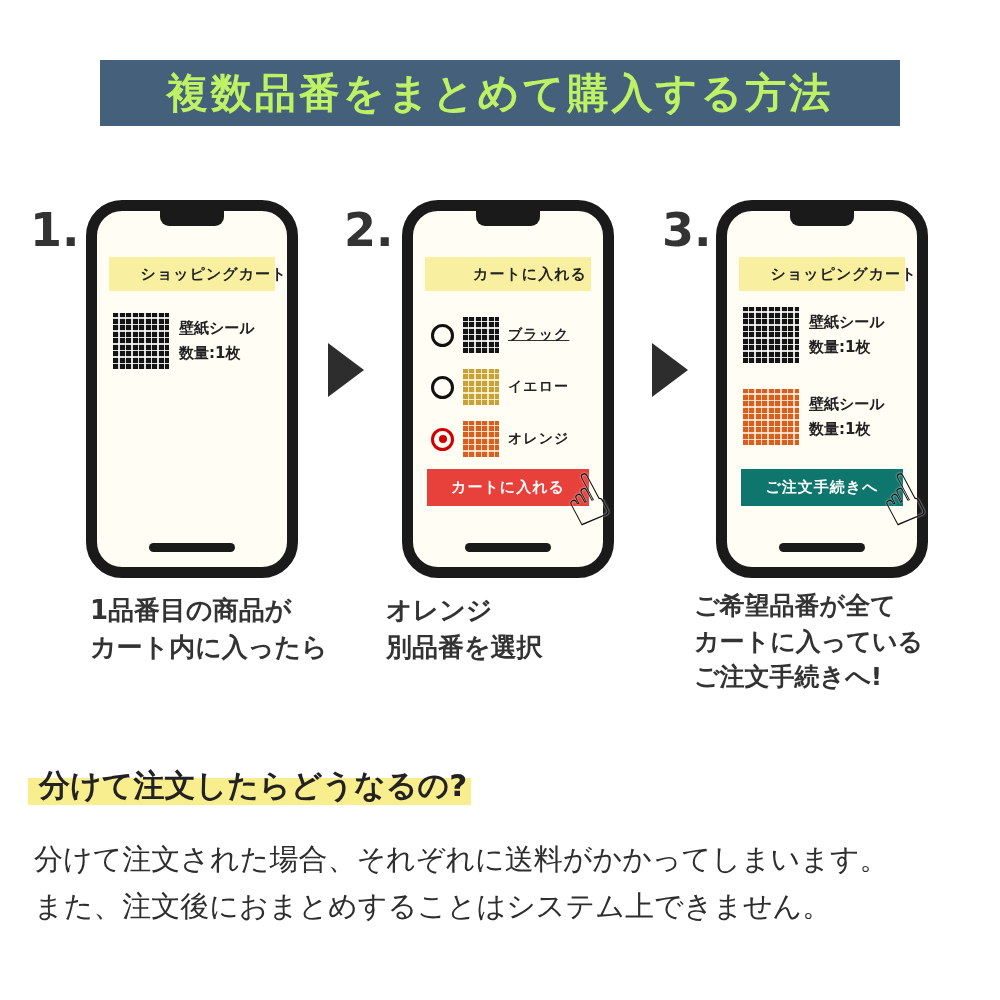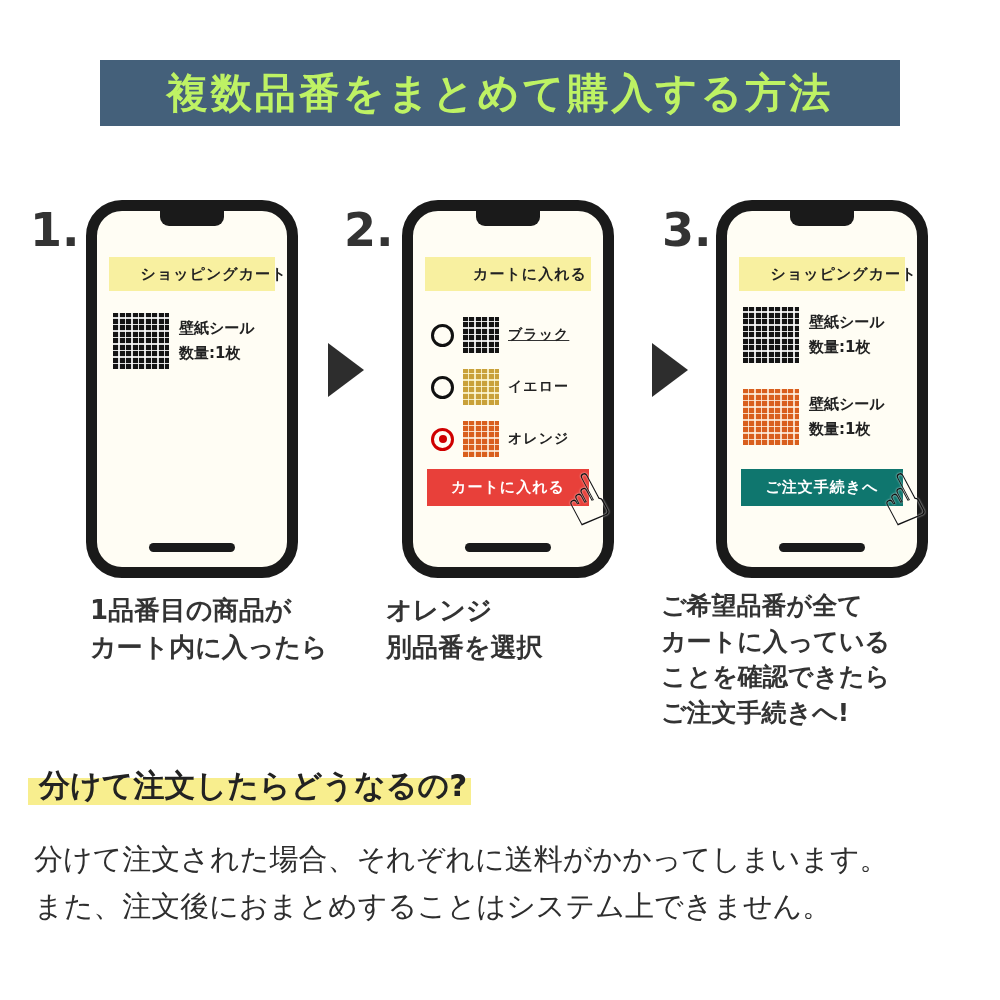--- a/index.html
+++ b/index.html
@@ -79,21 +79,21 @@
   .ar2{left:652px;top:343px;}
   
   .hand{position:absolute;font-size:66px;color:#111;transform:rotate(-28deg);
     z-index:5;line-height:1;text-shadow:0 0 2px #fff;}
   .hd2{left:566px;top:468px;}
   .hd3{left:882px;top:468px;}
   
   .caption{position:absolute;font-size:26px;font-weight:600;color:#333;line-height:1.42;white-space:nowrap;}
   .cap1{left:62px;top:592px;margin-left:28px;}
   .cap2{left:386px;top:592px;}
-  .cap3{left:661px;top:588px;font-size:25px;}
+  .cap3{left:694px;top:588px;font-size:25px;}
   
   .note-heading{position:absolute;left:28px;top:765px;font-size:31px;font-weight:700;color:#222;white-space:nowrap;}
   .note-heading .hl{background:linear-gradient(transparent 28%,#f8ee8e 28%);padding:0 4px 2px 11px;}
   .note-body{position:absolute;left:34px;top:836px;font-size:29px;color:#2e2e2e;line-height:1.62;white-space:nowrap;}
 </style>
 </head>
 <body>
 
 <div class="canvas">
 
@@ -181,21 +181,20 @@
     <div>1品番目の商品が</div>
     <div>カート内に入ったら</div>
   </div>
   <div class="caption cap2">
     <div>オレンジ</div>
     <div>別品番を選択</div>
   </div>
   <div class="caption cap3">
     <div>ご希望品番が全て</div>
     <div>カートに入っている</div>
-    <div>ことを確認できたら</div>
     <div>ご注文手続きへ!</div>
   </div>
 
   <div class="note-heading">
     <span class="hl">分けて注文したらどうなるの?</span>
   </div>
   <div class="note-body">
     <div>分けて注文された場合、それぞれに送料がかかってしまいます。</div>
     <div>また、注文後におまとめすることはシステム上できません。</div>
   </div>

